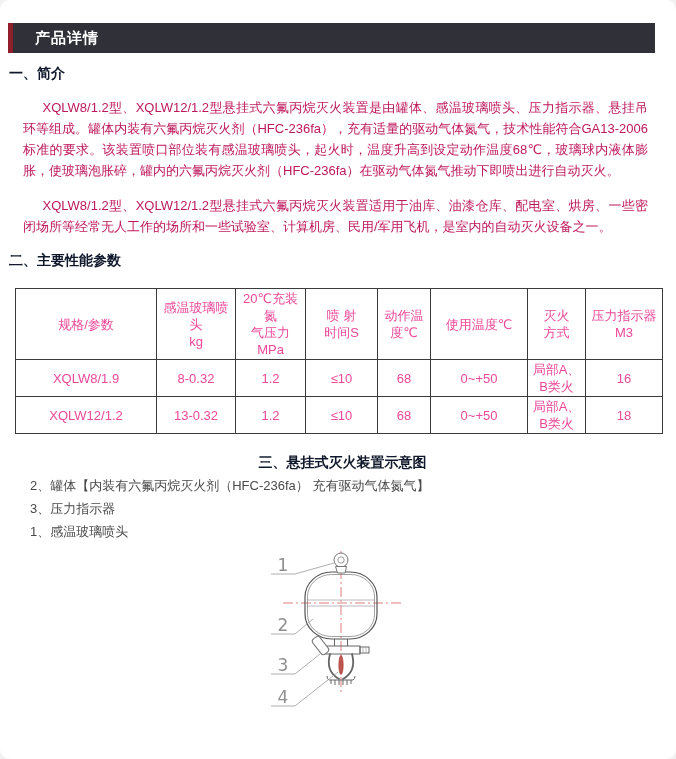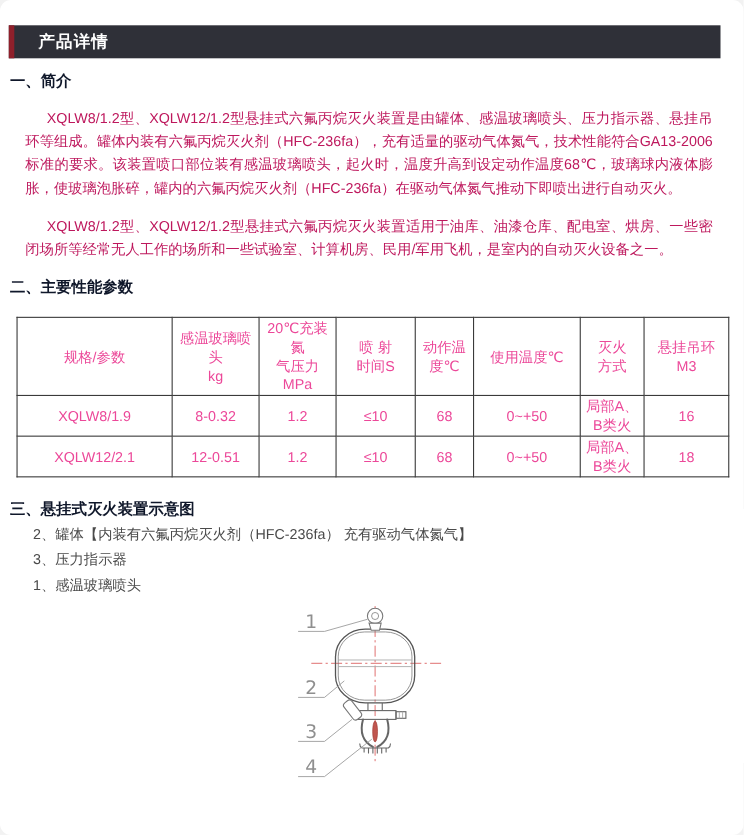--- a/index.html
+++ b/index.html
@@ -27,21 +27,21 @@
     color: #ffffff; font-size: 15px; font-weight: bold;
     padding-left: 22px; letter-spacing: 1px;
   }
   
   .sec-h {
     margin: 11px 0 0 9px;
     font-size: 14px; font-weight: bold; color: #0f172a;
     line-height: 19px;
   }
   .sec-h.h2 { margin-top: 3px; }
-  .sec-h.h3 { margin-top: 19px; }
+  .sec-h.h3 { margin-top: 19px; text-align: center; }
   
   .paras { margin: 1px 14px 0 9px; }
   .paras p {
     margin: 14px; font-size: 13px; line-height: 21px; color: #be185d;
     text-indent: 1.5em; text-align: justify;
   }
   
   table.params {
     margin: 18px 0 0 15px;
     width: 647px;
@@ -116,39 +116,39 @@
 kg</th>
         <th>20℃充装氮
 气压力MPa</th>
         <th>喷 射
 时间S</th>
         <th>动作温
 度℃</th>
         <th>使用温度℃</th>
         <th>灭火
 方式</th>
-        <th>悬挂吊环
+        <th>压力指示器
 M3</th>
       </tr>
     </thead>
     <tbody>
       <tr>
         <td>XQLW8/1.9</td>
         <td>8-0.32</td>
         <td>1.2</td>
         <td>≤10</td>
         <td>68</td>
         <td>0~+50</td>
         <td>局部A、
 B类火</td>
         <td>16</td>
       </tr>
       <tr>
-        <td>XQLW12/2.1</td>
-        <td>12-0.51</td>
+        <td>XQLW12/1.2</td>
+        <td>13-0.32</td>
         <td>1.2</td>
         <td>≤10</td>
         <td>68</td>
         <td>0~+50</td>
         <td>局部A、
 B类火</td>
         <td>18</td>
       </tr>
     </tbody>
   </table>

